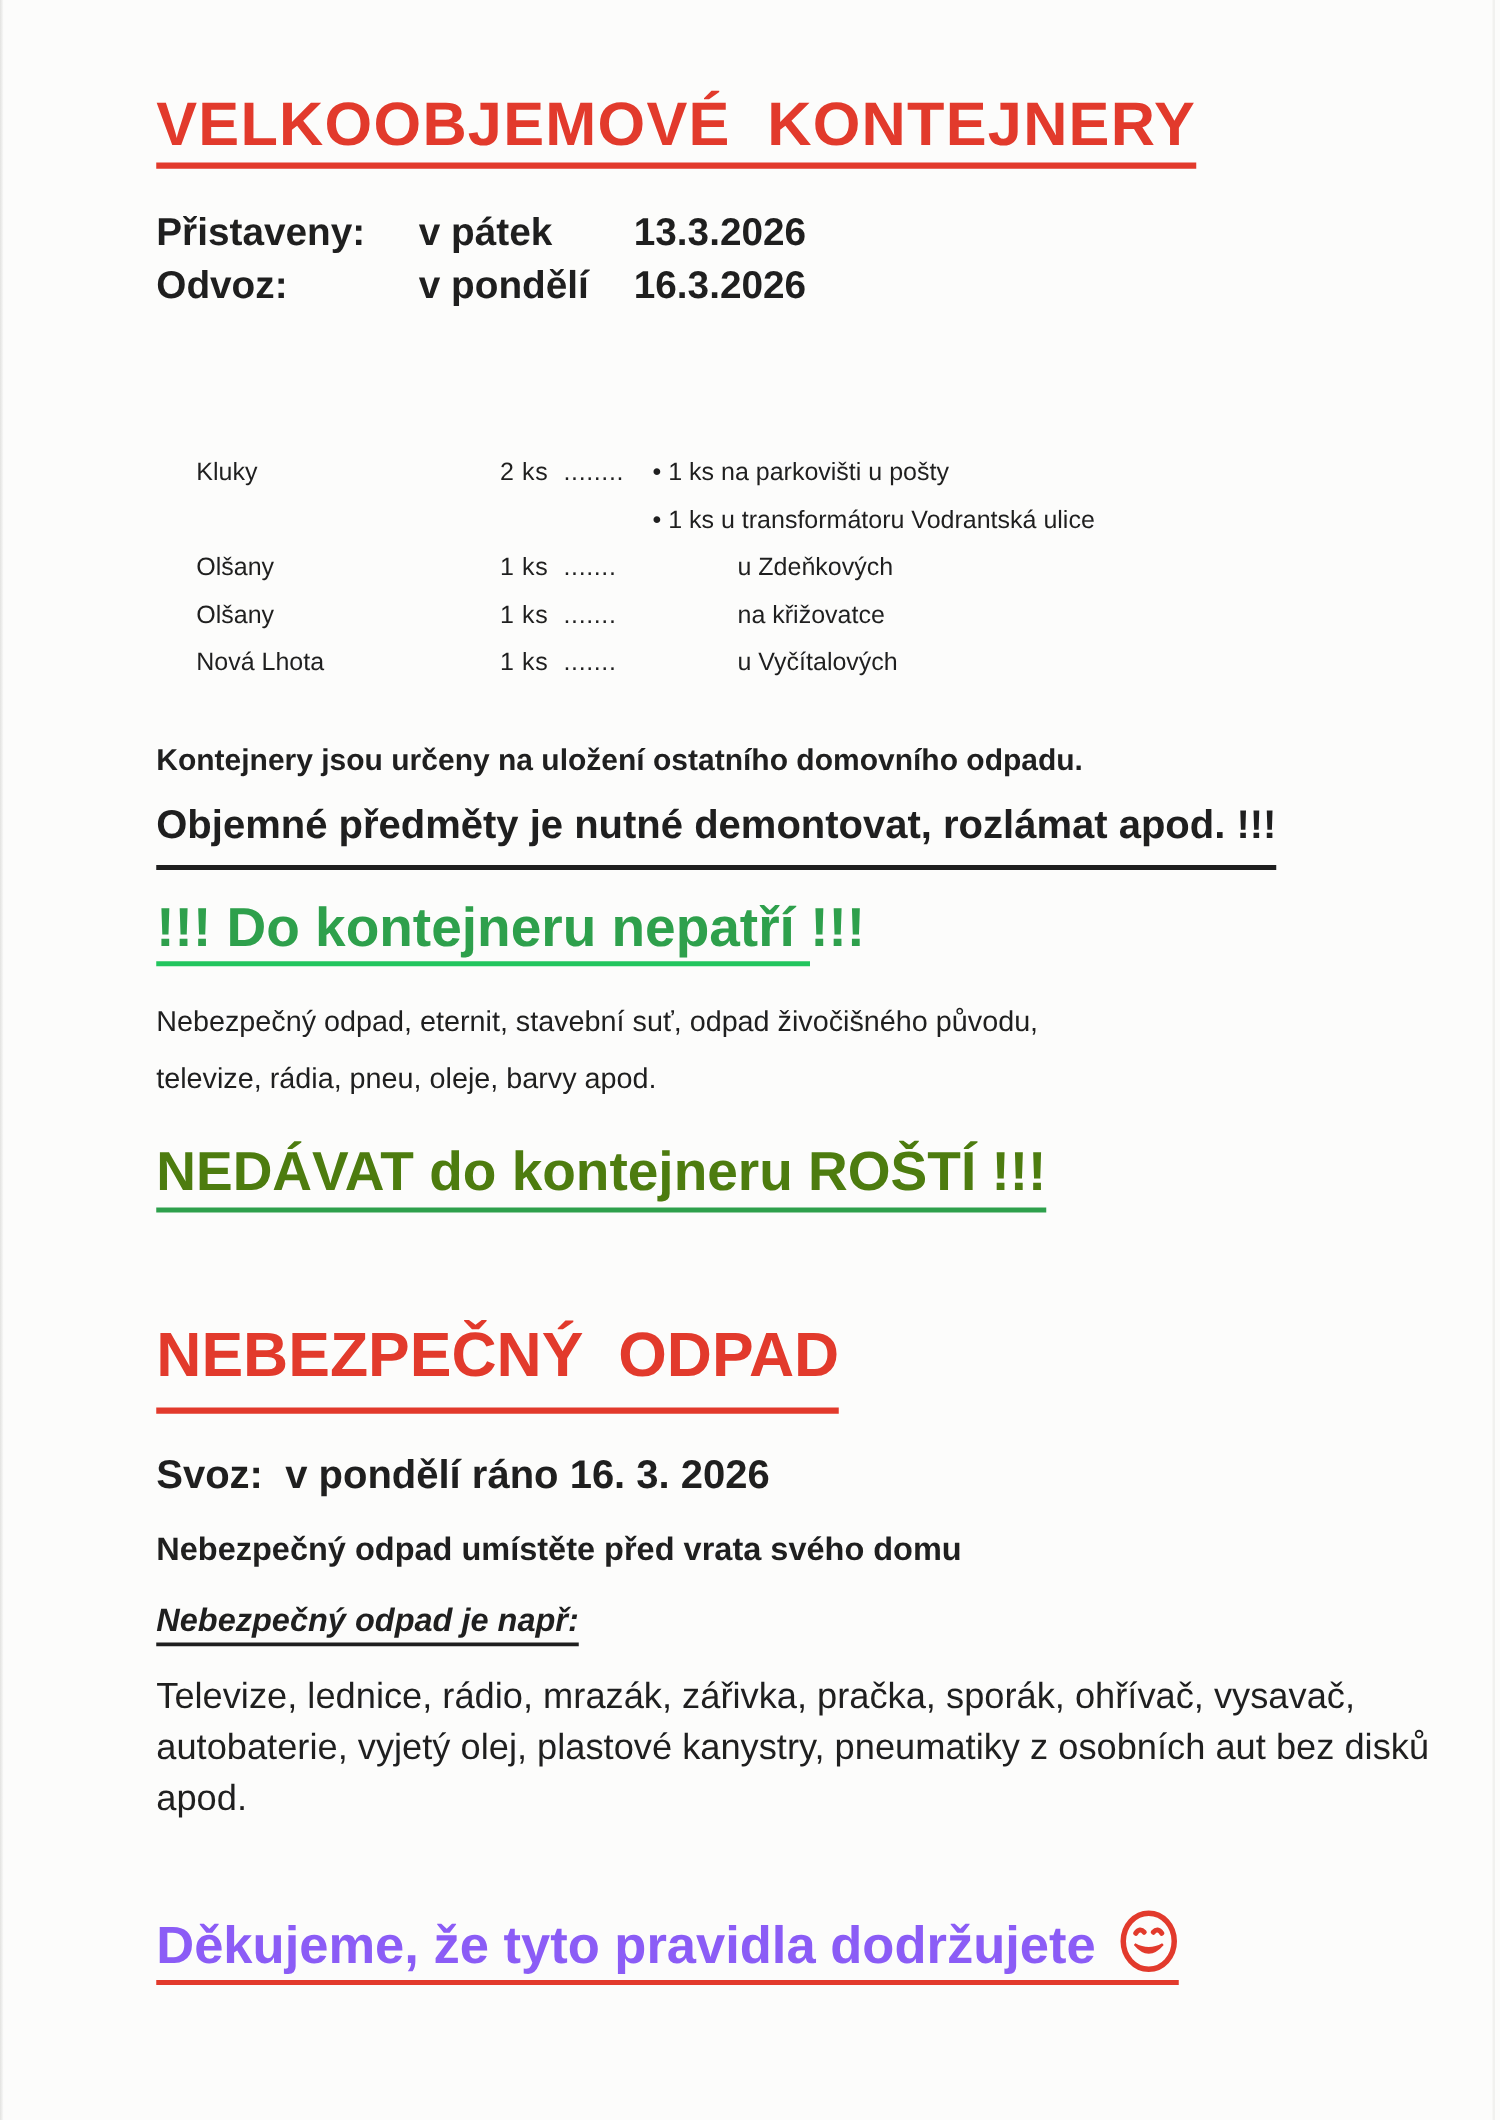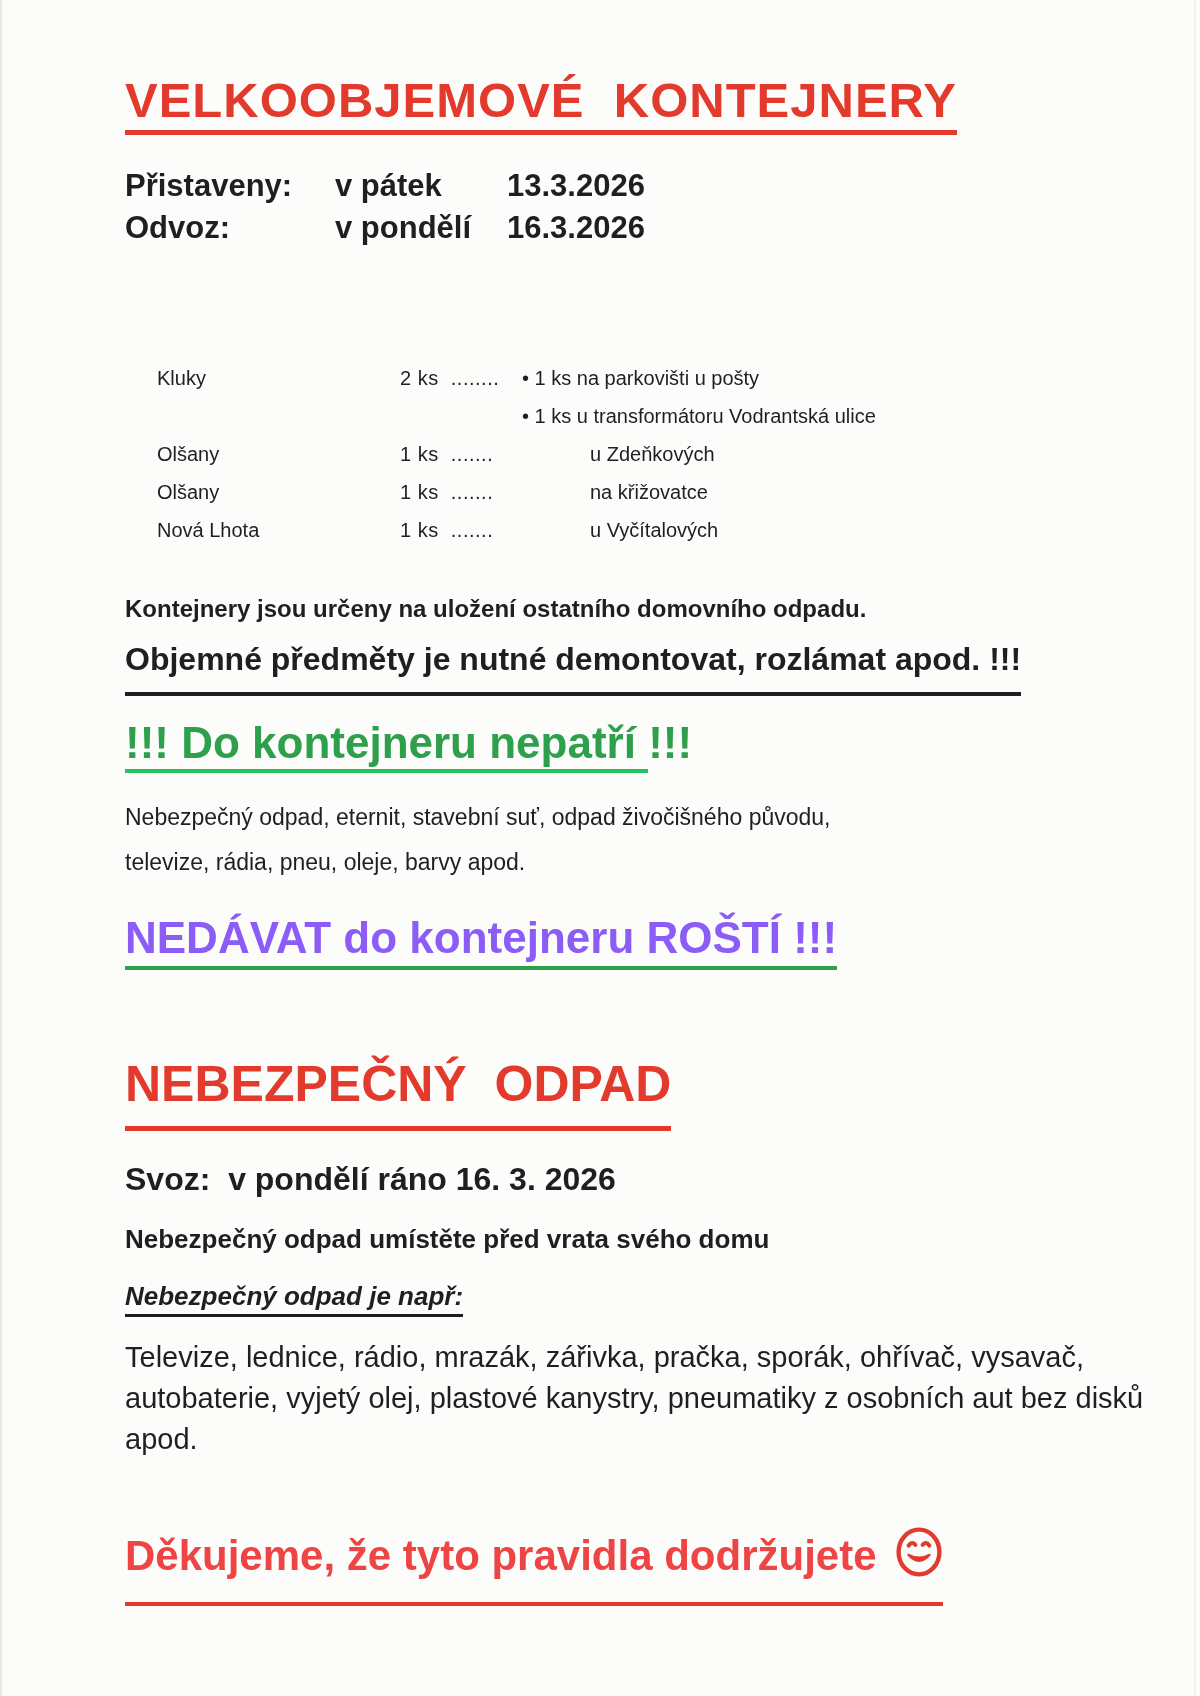--- a/index.html
+++ b/index.html
@@ -73,21 +73,21 @@
   .green-underlined { border-bottom: 4px solid #22c55e; padding-bottom: 2px; white-space: pre-wrap; }
 
   .body-par { margin-top: 26px; font-size: 23px; }
   .body-par .line { line-height: 45px; white-space: nowrap; }
 
   .brushwood {
     display: inline-block;
     margin-top: 28px;
     font-size: 44px;
     font-weight: bold;
-    color: #8b5cf6;
+    color: #4d7c0f;
     border-bottom: 4px solid #2ea04c;
     padding-bottom: 3px;
     white-space: nowrap;
   }
 
   
   .hazard-title {
     display: inline-block;
     margin-top: 88px;
     font-size: 50px;
@@ -108,27 +108,28 @@
     border-bottom: 3px solid #1f1f1f;
     padding-bottom: 2px;
     font-style: italic;
   }
   .examples-par { margin-top: 20px; font-size: 29px; }
   .examples-par .line { line-height: 41px; white-space: nowrap; }
 
   
   .thanks {
     display: inline-flex;
+    align-items: center;
     gap: 18px;
     margin-top: 72px;
     font-size: 42px;
     font-weight: bold;
-    color: #ef4444;
+    color: #8b5cf6;
     border-bottom: 4px solid #e23a2c;
-    padding-bottom: 22px;
+    padding-bottom: 4px;
     white-space: nowrap;
   }
   .smiley { width: 48px; height: 52px; flex: 0 0 auto; margin-top: -6px; }
 </style>
 </head>
 <body>
 
 <div class="page">
   <div class="scan-edge-left"></div>
   <div class="scan-edge-right"></div>

